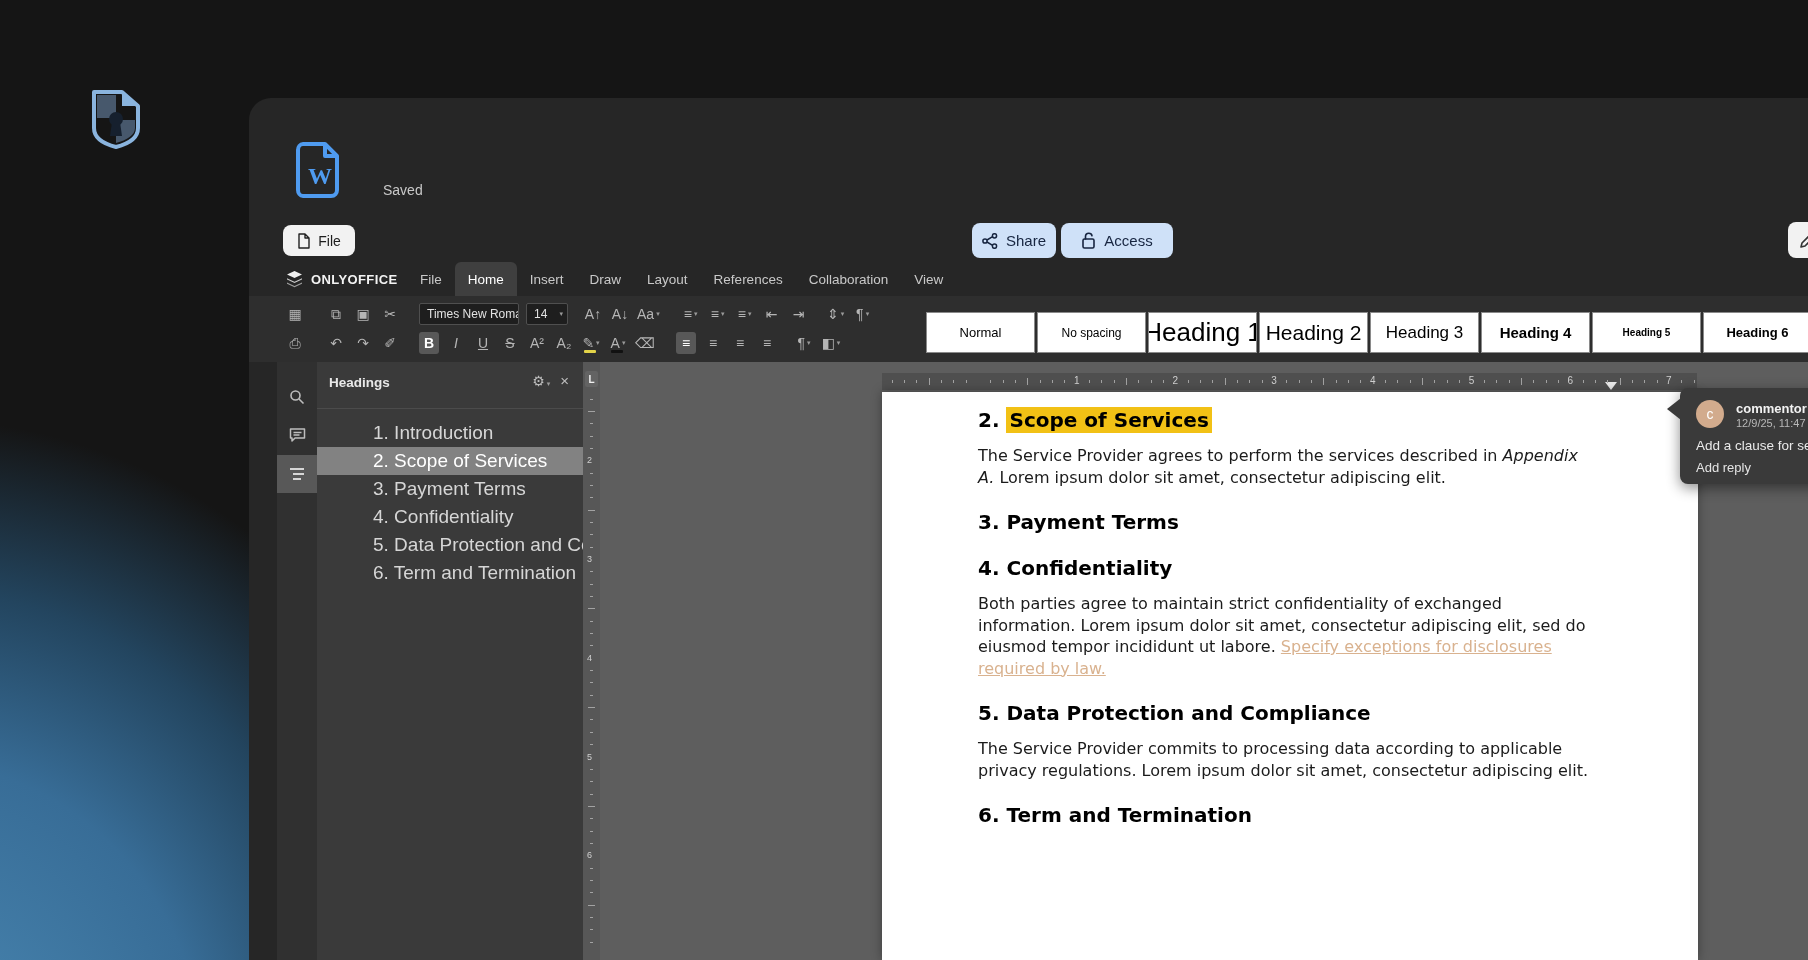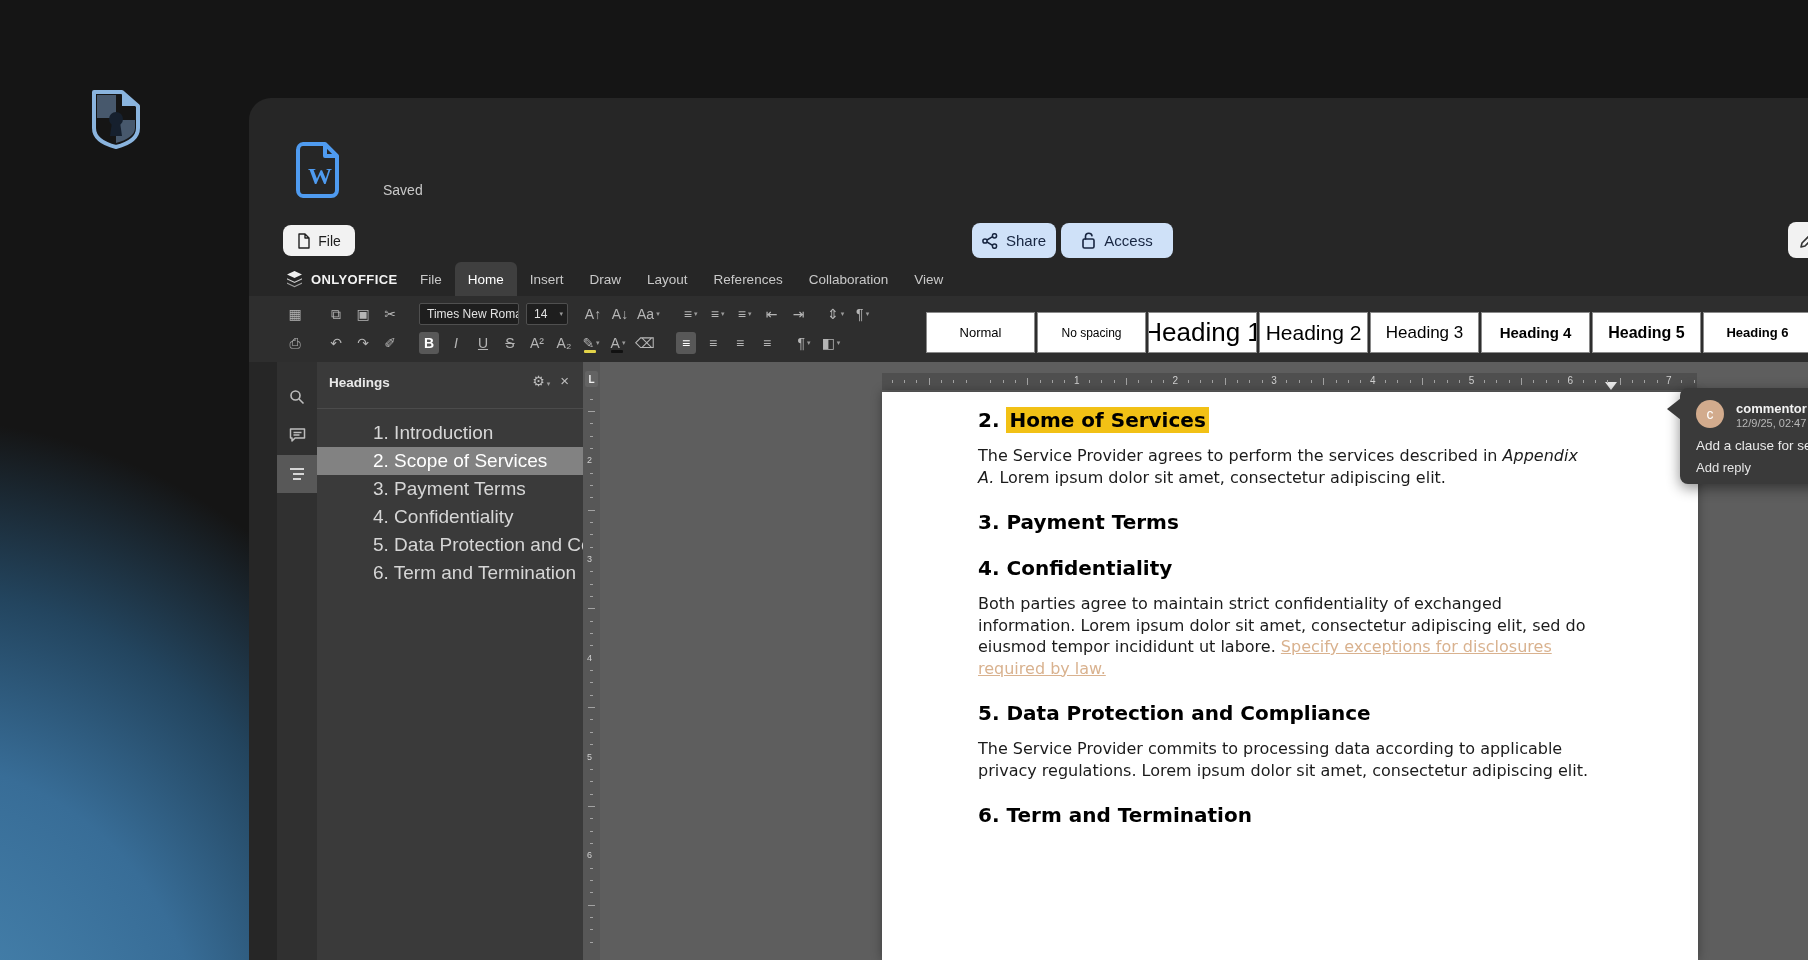--- a/index.html
+++ b/index.html
@@ -64,21 +64,21 @@
   }
   .styles-gallery { position:absolute; left:677px; top:16px; display:flex; gap:2px; width:882px; overflow:hidden; }
   .style-box {
     width:109px; height:41px; flex:0 0 auto; background:#ffffff; border:1px solid #8a8a8a;
     color:#000; display:flex; align-items:center; justify-content:center; overflow:hidden; white-space:nowrap;
   }
   .style-box:nth-child(1){font-size:13px;} .style-box:nth-child(2){font-size:12px;}
   .style-box:nth-child(3){font-size:26px;} .style-box:nth-child(4){font-size:21px;}
   .style-box:nth-child(5){font-size:17px;}
   .style-box:nth-child(6){font-size:15px;font-weight:bold;}
-  .style-box:nth-child(7){font-size:16px;font-weight:bold;}
+  .style-box:nth-child(7){font-size:10px;font-weight:bold;}
   .style-box:nth-child(8){font-size:13px;font-weight:bold;}
 
   
   .content { position:absolute; left:0; top:264px; width:100%; height:598px; }
   .rail { position:absolute; left:28px; top:0; width:40px; height:100%; background:#303030; }
   .rail-icon { position:absolute; left:0; width:40px; height:38px; display:flex; align-items:center; justify-content:center; color:#bdbdbd; }
   .rail-icon.active { background:#585858; color:#fff; }
   .nav-panel { position:absolute; left:68px; top:0; width:266px; height:100%; background:#3a3a3a; }
   .panel-header { position:absolute; left:12px; top:13px; font-size:13.5px; font-weight:bold; color:#e8e8e8; }
   .panel-tools { position:absolute; right:14px; top:10px; display:flex; align-items:center; gap:10px; color:#bdbdbd; font-size:14px; }
@@ -506,21 +506,21 @@
           <div class="h-tick" style="left: 749.888px;"></div>
           <div class="h-tick" style="left: 762.225px;"></div>
           <div class="h-tick" style="left: 774.562px;"></div>
           <span class="h-num" style="left: 786.9px;">7</span>
           <div class="h-tick" style="left: 799.237px;"></div>
           <div class="h-tick" style="left: 811.575px;"></div>
         </div>
 
       <div class="page" id="doc-page">
           <div class="sec">
-            <h2><span>2. </span><span class="run-hl">Home of Services</span></h2>
+            <h2><span>2. </span><span class="run-hl">Scope of Services</span></h2>
             <p><span>The Service Provider agrees to perform the services described in </span><span class="run-i">Appendix A.</span><span> Lorem ipsum dolor sit amet, consectetur adipiscing elit.</span></p>
           </div>
           <div class="sec">
             <h2><span>3. Payment Terms</span></h2>
           </div>
           <div class="sec">
             <h2><span>4. Confidentiality</span></h2>
             <p><span>Both parties agree to maintain strict confidentiality of exchanged information. Lorem ipsum dolor sit amet, consectetur adipiscing elit, sed do eiusmod tempor incididunt ut labore. </span><span class="run-ins">Specify exceptions for disclosures required by law.</span></p>
           </div>
           <div class="sec">
@@ -531,17 +531,17 @@
             <h2><span>6. Term and Termination</span></h2>
           </div>
         </div>
     </div>
   </div>
 
   <div class="comment-popup">
     <div class="comment-tail"></div>
     <div class="comment-avatar">c</div>
     <div class="comment-author">commentor</div>
-    <div class="comment-date">12/9/25, 02:47</div>
+    <div class="comment-date">12/9/25, 11:47</div>
     <div class="comment-text">Add a clause for ser</div>
     <div class="comment-reply">Add reply</div>
   </div>
 </div>
 
 </body></html>

